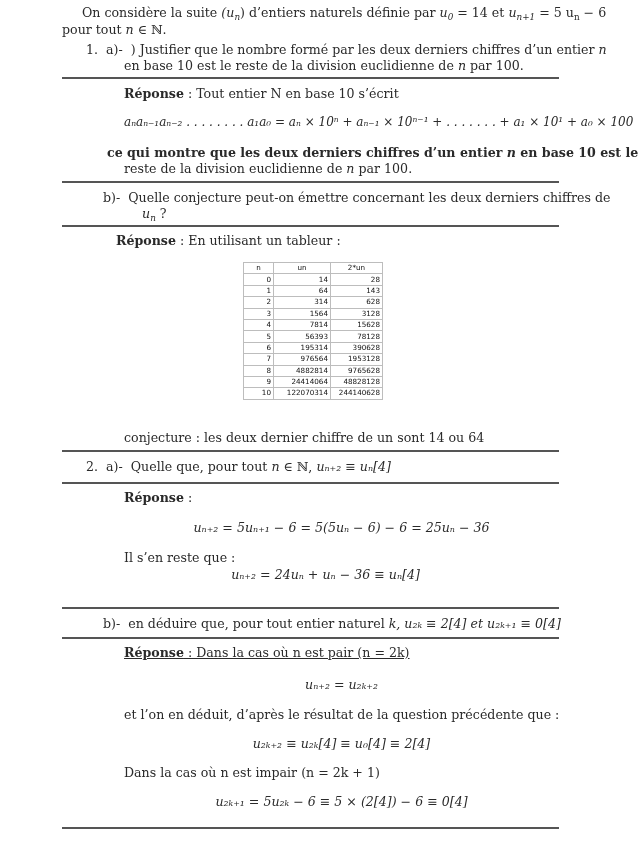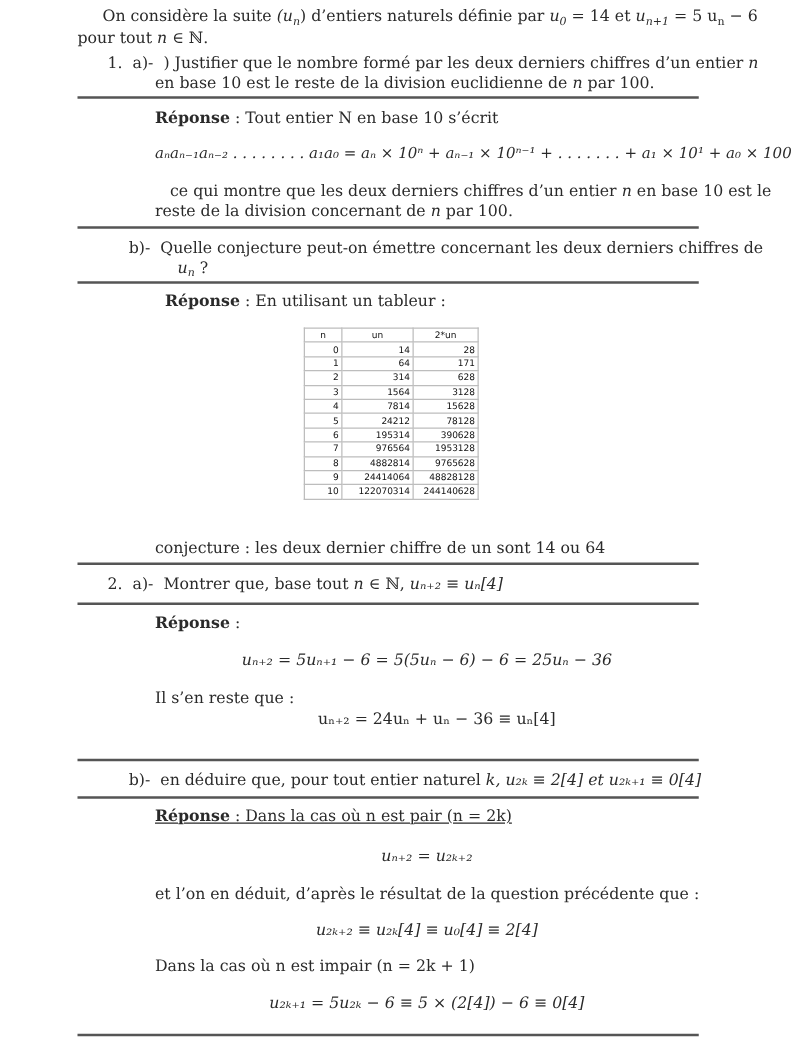--- a/index.html
+++ b/index.html
@@ -48,82 +48,82 @@
   <span>en base 10 est le reste de la division euclidienne de</span>
   <i class="v">n</i>
   <span>par 100.</span>
 </div>
 <div class="rule" style="left:62px; top:77px; width:497px;"></div>
 
 <div class="abs" style="left:124px; top:86px;">
   <b>Réponse</b><span> : Tout entier N en base 10 s’écrit</span>
 </div>
 <div class="abs" style="left:124px; top:115px; font-style:italic; font-size:12px;">aₙaₙ₋₁aₙ₋₂ . . . . . . . . a₁a₀ = aₙ × 10ⁿ + aₙ₋₁ × 10ⁿ⁻¹ + . . . . . . . + a₁ × 10¹ + a₀ × 100</div>
-<div class="abs" style="left:136px; top:145px;">
+<div class="abs" style="left:107px; top:145px;font-weight:bold;">
   <span>ce qui montre que les deux derniers chiffres d’un entier</span>
   <i class="v">n</i>
   <span>en base 10 est le</span>
 </div>
 <div class="abs" style="left:124px; top:161px;">
-  <span>reste de la division concernant de</span>
+  <span>reste de la division euclidienne de</span>
   <i class="v">n</i>
   <span>par 100.</span>
 </div>
 <div class="rule" style="left:62px; top:181px; width:497px;"></div>
 
 <div class="abs" style="left:103px; top:190px;">
   <span>b)-</span>&nbsp;
   <span>Quelle conjecture peut-on émettre concernant les deux derniers chiffres de</span>
 </div>
 <div class="abs" style="left:142px; top:206px;">
   <i class="v"><span>u</span><sub>n</sub></i><span> ?</span>
 </div>
 <div class="rule" style="left:62px; top:225px; width:497px;"></div>
 
-<div class="abs" style="left:132px; top:233px;text-align:center;">
+<div class="abs" style="left:116px; top:233px;text-align:center;">
   <b>Réponse</b><span> : En utilisant un tableur :</span>
 </div>
 
 <table class="sheet">
   <thead>
     <tr>
       <th>n</th>
       <th>un</th>
       <th>2*un</th>
     </tr>
   </thead>
   <tbody id="sheet-body">
       <tr>
         <td>0</td>
         <td>14</td>
         <td>28</td>
       </tr>
       <tr>
         <td>1</td>
         <td>64</td>
-        <td>171</td>
+        <td>143</td>
       </tr>
       <tr>
         <td>2</td>
         <td>314</td>
         <td>628</td>
       </tr>
       <tr>
         <td>3</td>
         <td>1564</td>
         <td>3128</td>
       </tr>
       <tr>
         <td>4</td>
         <td>7814</td>
         <td>15628</td>
       </tr>
       <tr>
         <td>5</td>
-        <td>24212</td>
+        <td>56393</td>
         <td>78128</td>
       </tr>
       <tr>
         <td>6</td>
         <td>195314</td>
         <td>390628</td>
       </tr>
       <tr>
         <td>7</td>
         <td>976564</td>
@@ -146,33 +146,33 @@
       </tr>
     </tbody>
 </table>
 
 <div class="abs" style="left:124px; top:430px;">conjecture : les deux dernier chiffre de un sont 14 ou 64</div>
 <div class="rule" style="left:62px; top:450px; width:497px;"></div>
 
 <div class="abs" style="left:86px; top:459px;">
   <span>2.</span>&nbsp;
   <span>a)-</span>&nbsp;
-  <span>Montrer que, base tout</span>
+  <span>Quelle que, pour tout</span>
   <i class="v">n</i>
   <span>∈ ℕ,</span>
   <i class="v">uₙ₊₂ ≡ uₙ[4]</i>
 </div>
 <div class="rule" style="left:62px; top:482px; width:497px;"></div>
 
 <div class="abs" style="left:124px; top:490px;">
   <b>Réponse</b><span> :</span>
 </div>
 <div class="center" style="left:124px; width:435px; top:520px; font-style:italic;">uₙ₊₂ = 5uₙ₊₁ − 6 = 5(5uₙ − 6) − 6 = 25uₙ − 36</div>
 <div class="abs" style="left:124px; top:550px;">Il s’en reste que :</div>
-<div class="center" style="left:132px; width:435px; top:567px; ">uₙ₊₂ = 24uₙ + uₙ − 36 ≡ uₙ[4]</div>
+<div class="center" style="left:108px; width:435px; top:567px; font-style:italic;">uₙ₊₂ = 24uₙ + uₙ − 36 ≡ uₙ[4]</div>
 <div class="rule" style="left:62px; top:607px; width:497px;"></div>
 
 <div class="abs" style="left:103px; top:616px;text-align:center;">
   <span>b)-</span>&nbsp;
   <span>en déduire que, pour tout entier naturel</span>
   <i class="v">k,</i>
   <i class="v">u₂ₖ ≡ 2[4] et u₂ₖ₊₁ ≡ 0[4]</i>
 </div>
 <div class="rule" style="left:62px; top:637px; width:497px;"></div>
 

